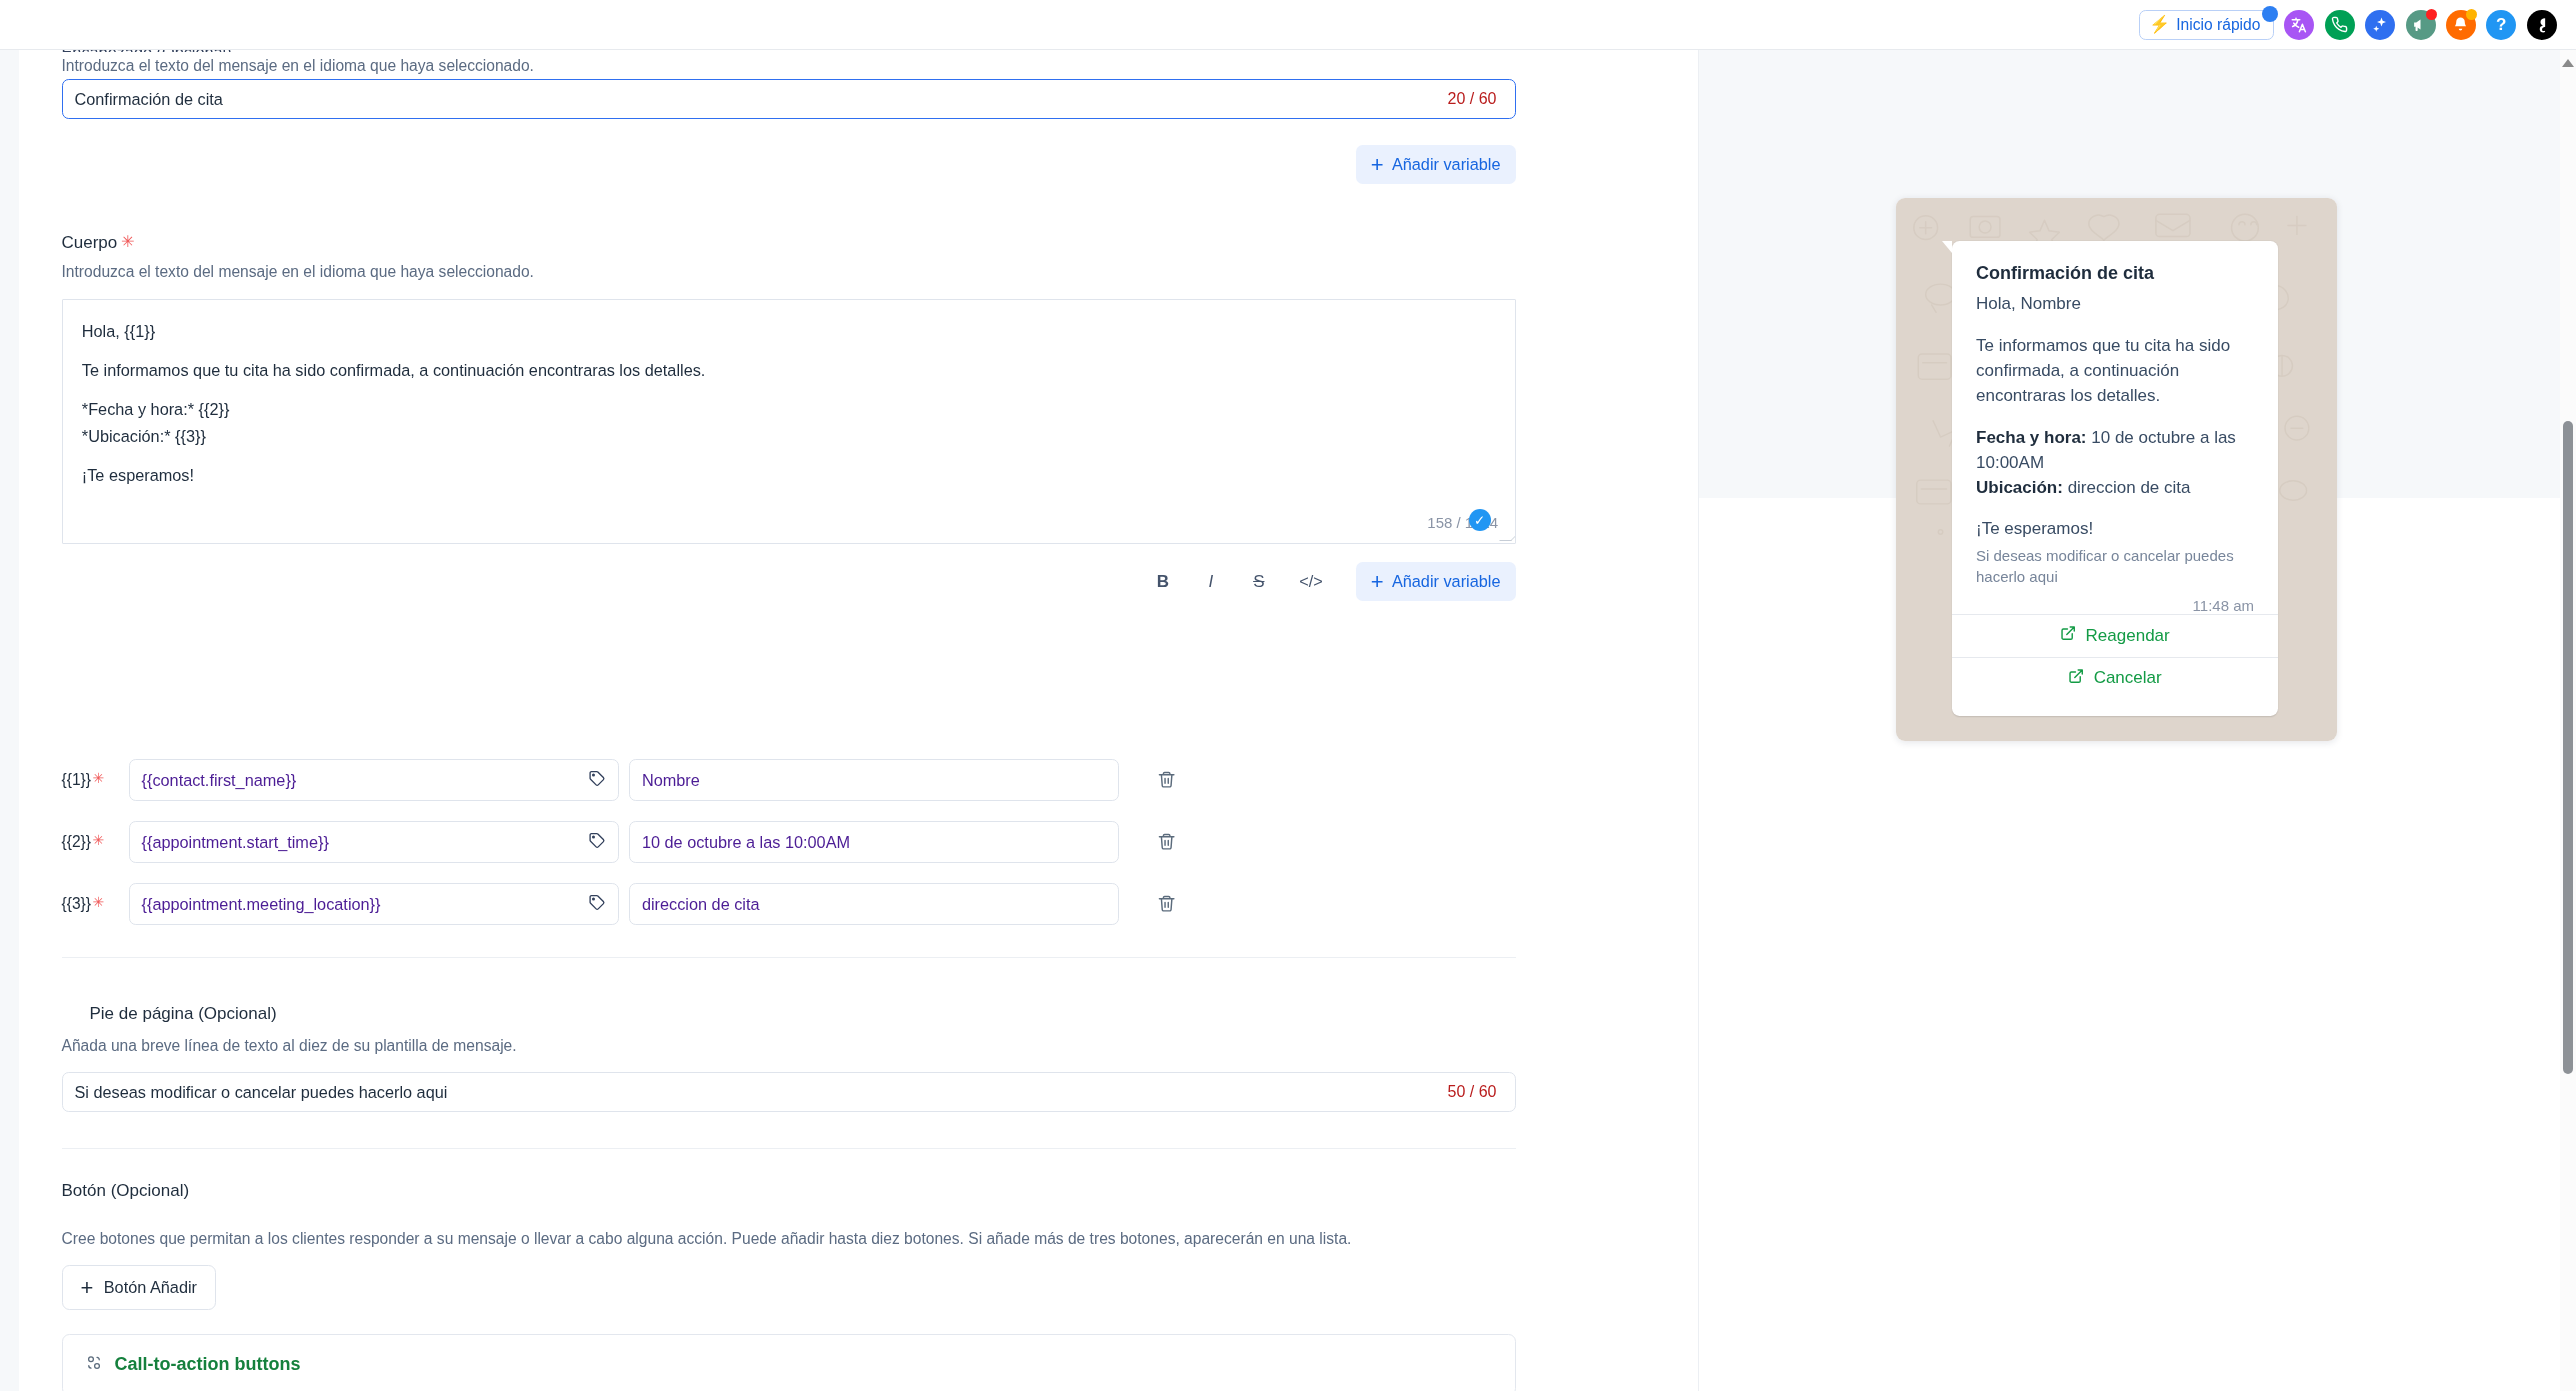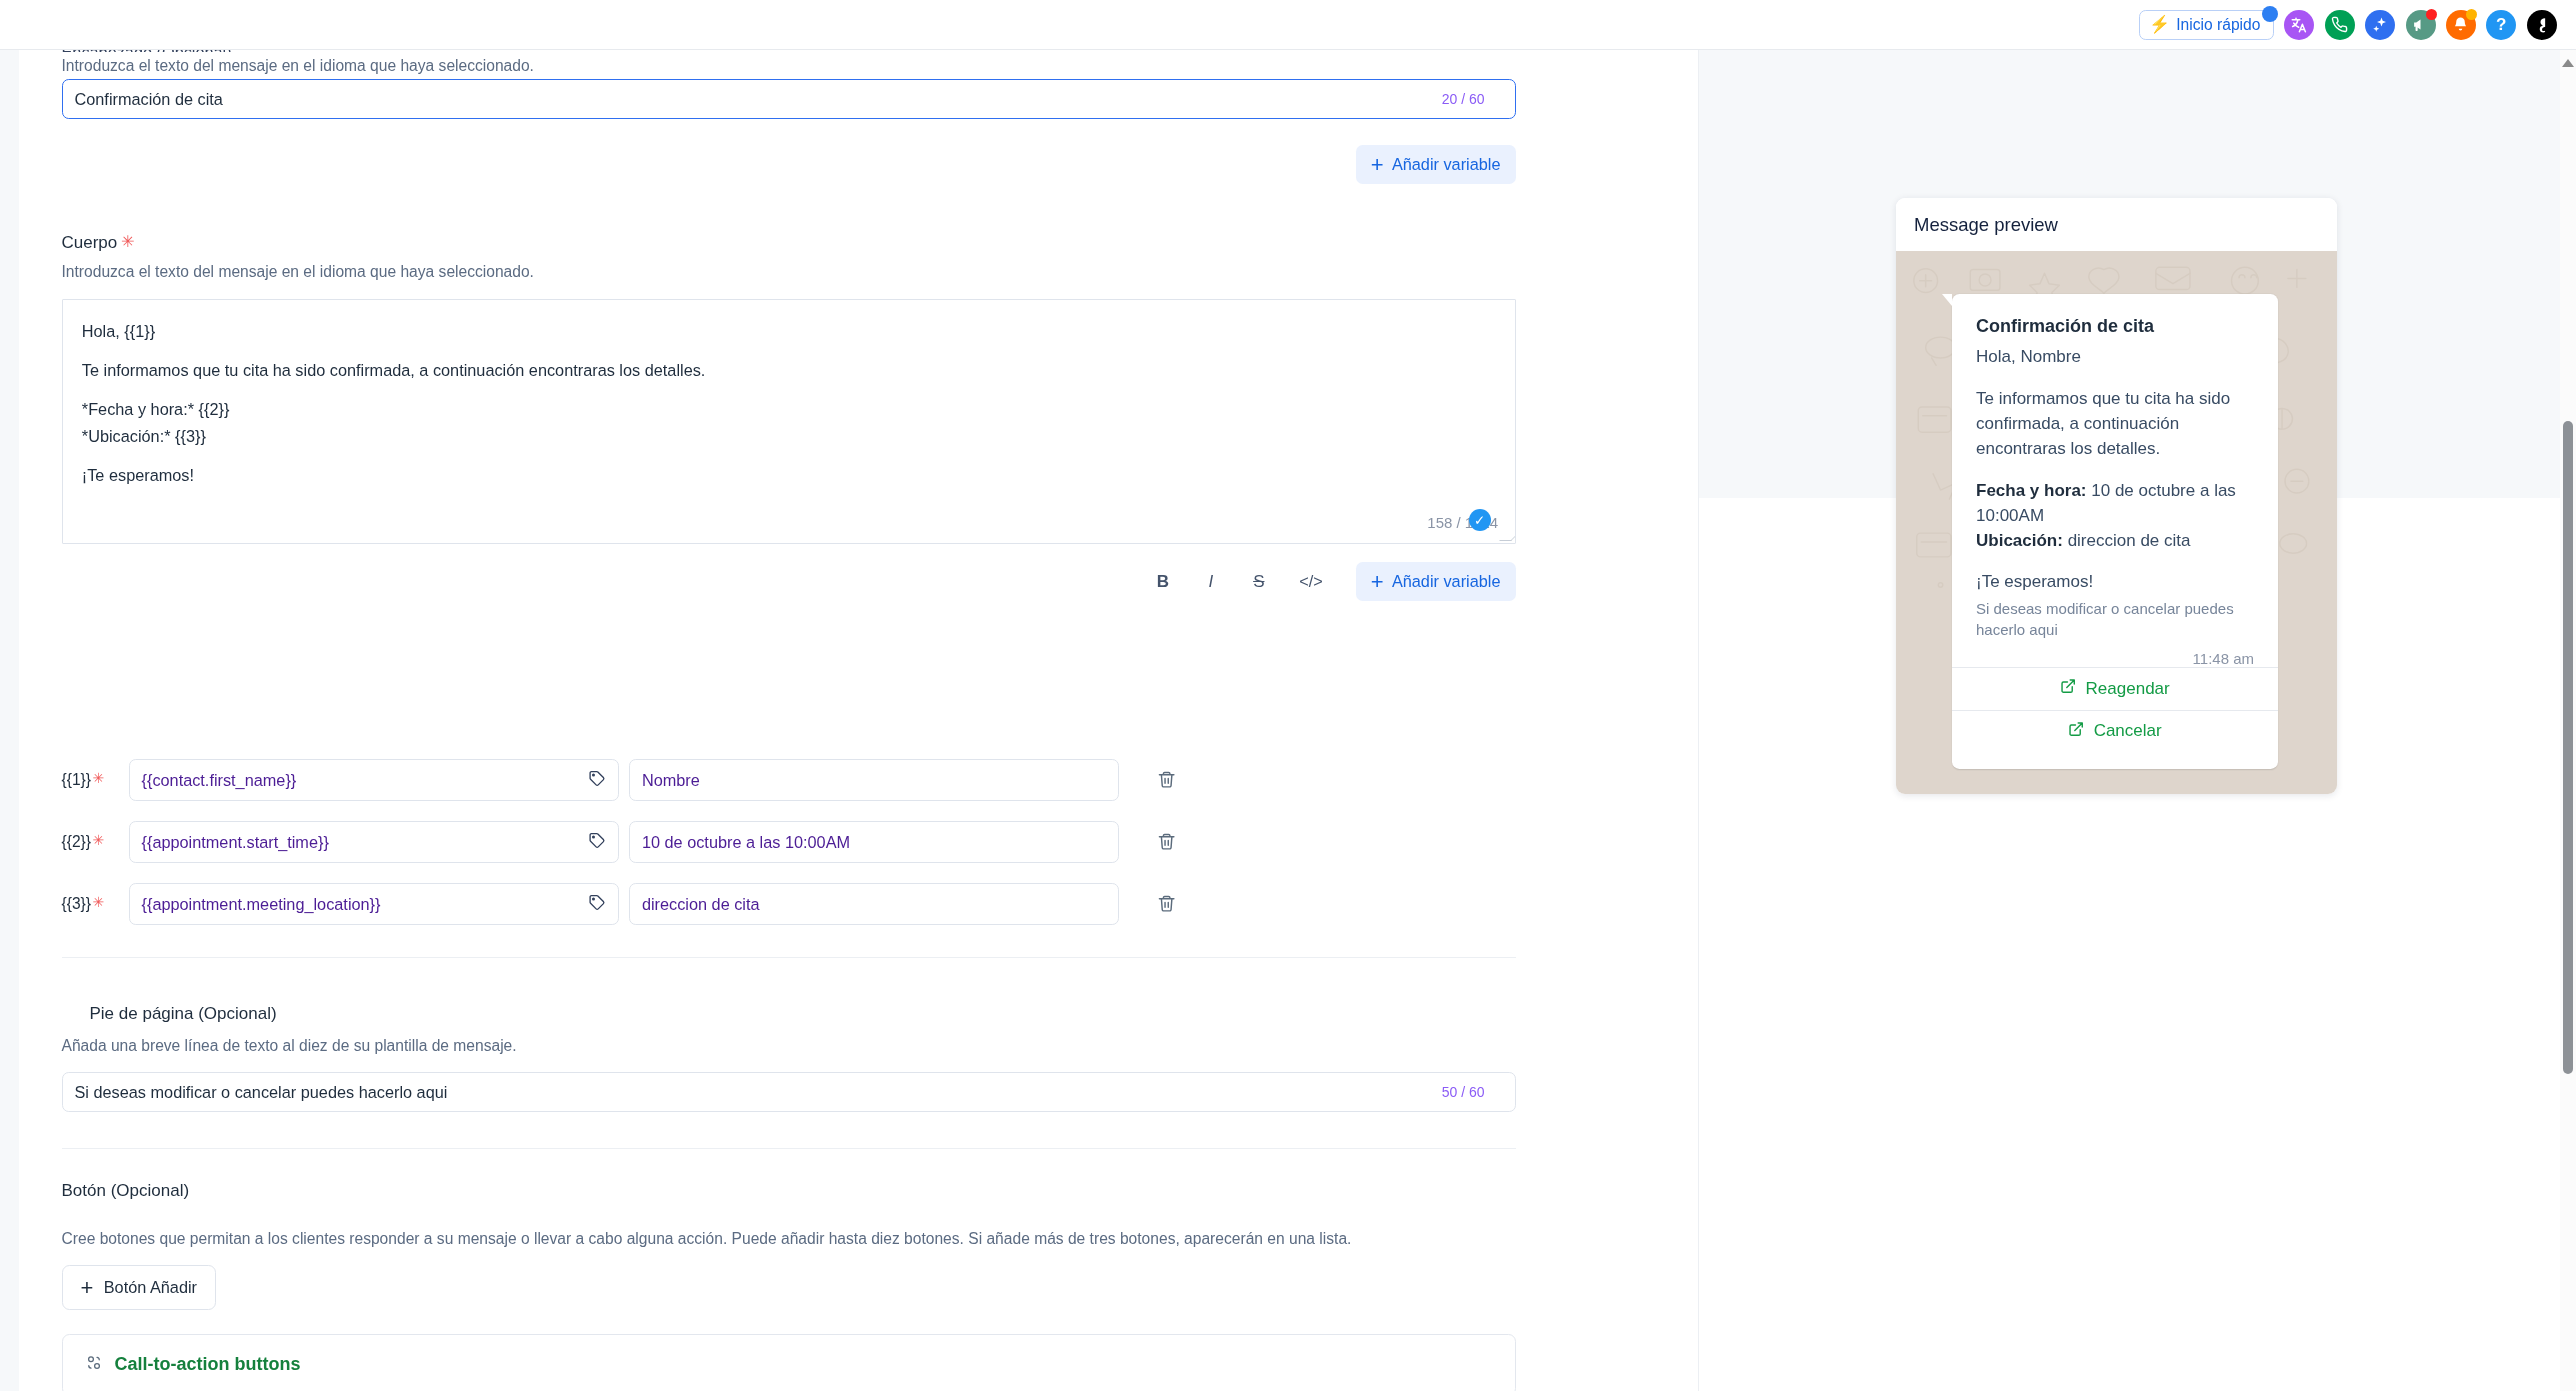--- a/index.html
+++ b/index.html
@@ -105,22 +105,22 @@
 
   .text-input {
     position: relative;
     height: 40px; border: 1.5px solid #2f6ff0; border-radius: 6.7px;
     background: #ffffff;
     display: flex; align-items: center; padding: 0 12px;
   }
   .text-input.plain { border: 0.7px solid #dfe4ec; }
   .ti-value { font-size: 16.3px; color: #1f2d3d; }
   .ti-count {
-    position: absolute; right: 30px; top: 50%; transform: translateY(-50%);
-    font-size: 14px; color: #8b5cf6;
+    position: absolute; right: 18px; top: 50%; transform: translateY(-50%);
+    font-size: 16px; color: #b91c1c;
   }
 
   .pill-btn {
     display: inline-flex; align-items: center; gap: 8.2px;
     height: 39px; padding: 0 15px; border-radius: 6.7px;
     background: #eaf1fe; color: #1766e0;
     font-size: 16.3px; cursor: pointer; border: none;
   }
   .pill-btn .plus { font-size: 22px; line-height: 1; font-weight: 300; }
 
@@ -501,23 +501,20 @@
       </div>
 
     </div>
   </div>
 
   <div class="right-panel">
     <div class="right-panel-tint"></div>
 
     <div class="preview-card" style="left:197px;">
 
-      <div class="preview-head">
-        <span>Message preview</span>
-      </div>
 
       <div class="preview-body">
         <svg class="doodles" viewBox="0 0 594 480" preserveAspectRatio="xMidYMid slice">
           <g fill="none" stroke="#cfc4b8" stroke-width="2" stroke-linecap="round" stroke-linejoin="round">
             <circle cx="40" cy="40" r="16"></circle>
               <path d="M32 40h16M40 32v16"></path>
             <rect x="100" y="25" width="40" height="28" rx="4"></rect>
               <circle cx="120" cy="39" r="8"></circle>
             <path d="M200 30l6 14 14 2-10 10 3 14-13-7-13 7 3-14-10-10 14-2z"></path>
             <path d="M280 25c10-6 22 2 20 12s-16 14-20 20c-4-6-18-10-20-20s10-18 20-12z"></path>

